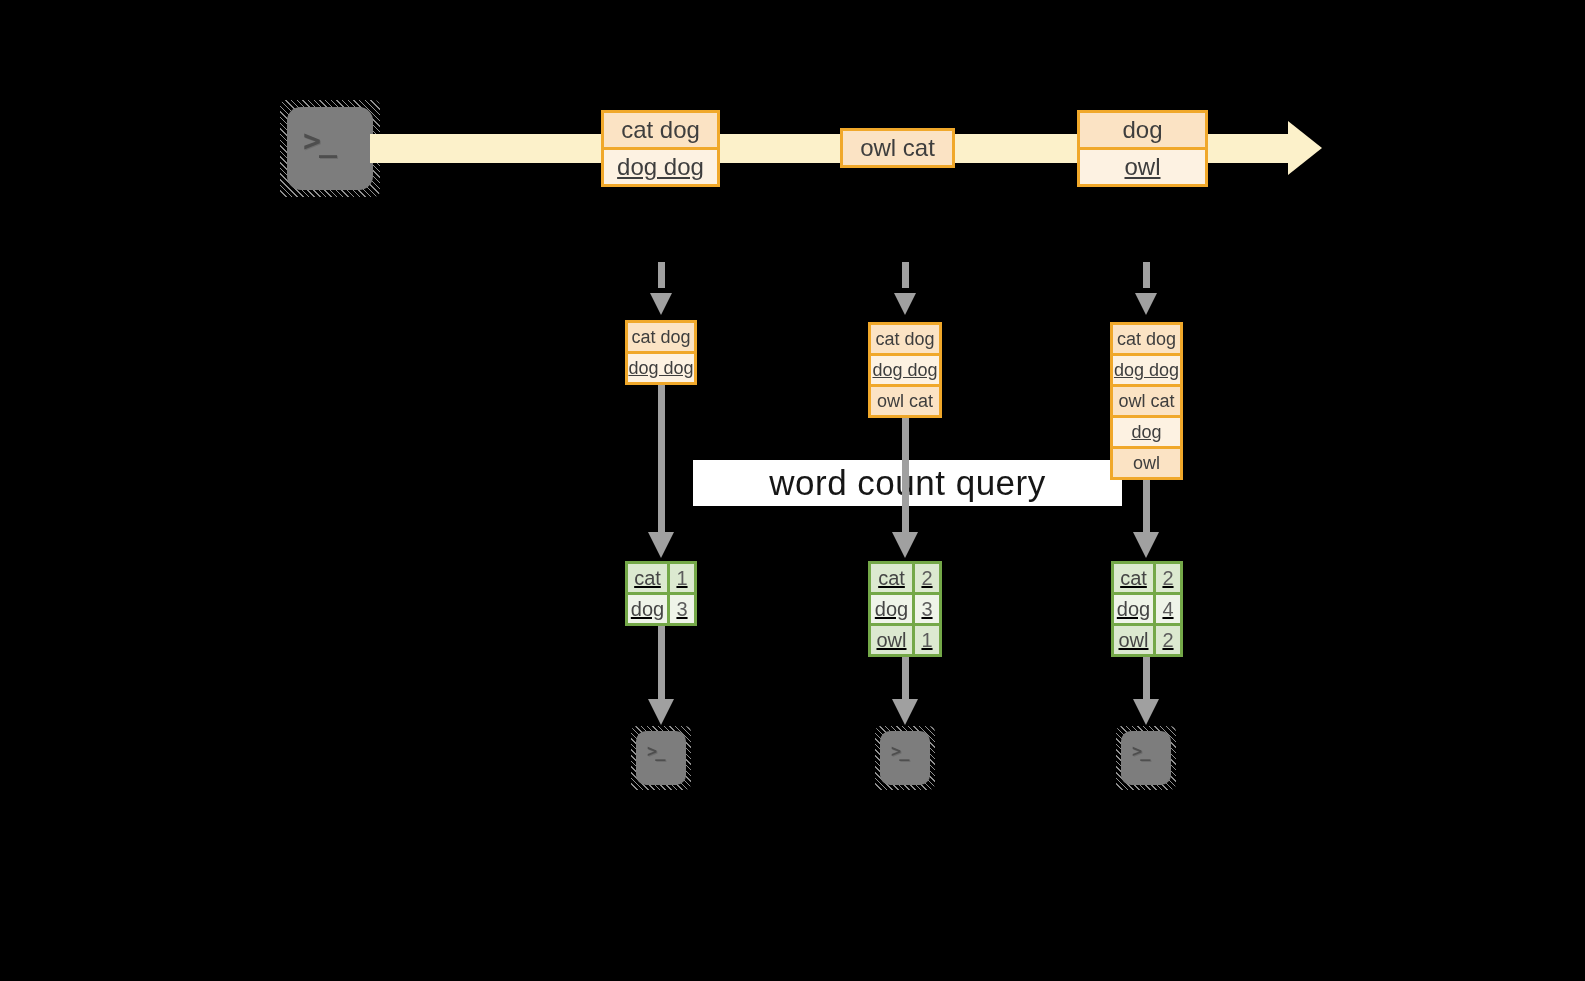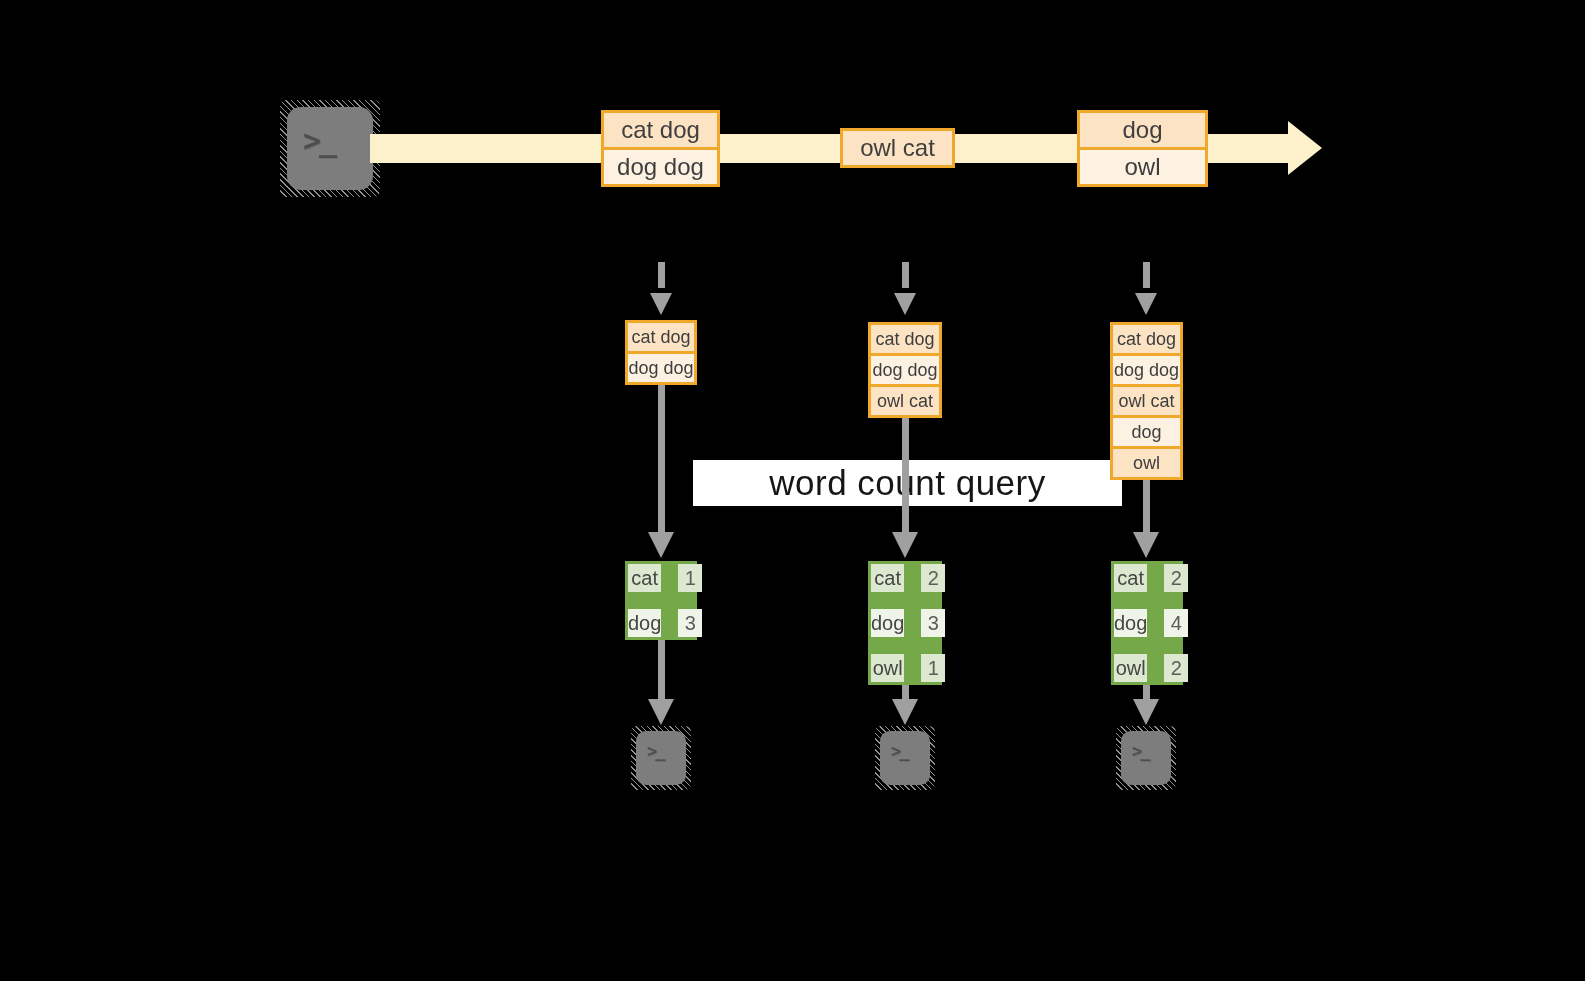--- a/index.html
+++ b/index.html
@@ -54,21 +54,21 @@
   .ebox{
     position:absolute;z-index:2;background:var(--orange-border);
     border:3px solid var(--orange-border);
     display:flex;flex-direction:column;gap:3px;
   }
   .erow{
     height:34px;line-height:34px;text-align:center;
     font-size:24px;color:var(--text-dark);white-space:nowrap;
   }
   .r-peach{background:var(--peach);}
-  .r-cream{background:var(--cream);}
+  .r-cream{background:var(--cream);text-decoration:underline;}
   
   .dash{position:absolute;width:7px;background:var(--arrow-gray);z-index:2;}
   .ahead{
     position:absolute;width:0;height:0;z-index:2;
     border-left:11px solid transparent;border-right:11px solid transparent;
     border-top:22px solid var(--arrow-gray);
   }
   
   .wstack{
     position:absolute;z-index:3;background:var(--orange-border);
@@ -88,21 +88,21 @@
   
   .cline{position:absolute;width:7px;background:var(--arrow-gray);z-index:2;}
   .chead{
     position:absolute;width:0;height:0;z-index:2;
     border-left:13px solid transparent;border-right:13px solid transparent;
     border-top:26px solid var(--arrow-gray);
   }
   
   .wtable{
     position:absolute;z-index:3;background:var(--green-border);
-    border:0;padding:3px;display:grid;grid-template-columns:1fr 24px;gap:17px;
+    border:0;padding:3px;display:grid;grid-template-columns:1fr 24px;gap:3px;text-decoration:underline;
   }
   .tcell{
     height:28px;line-height:28px;text-align:center;font-size:20px;
     color:#454545;white-space:nowrap;
   }
   .tcell.count{color:var(--count-text);}
   .c-sage{background:var(--sage);}
   .c-light{background:var(--sage-light);}
 </style>
 </head>

